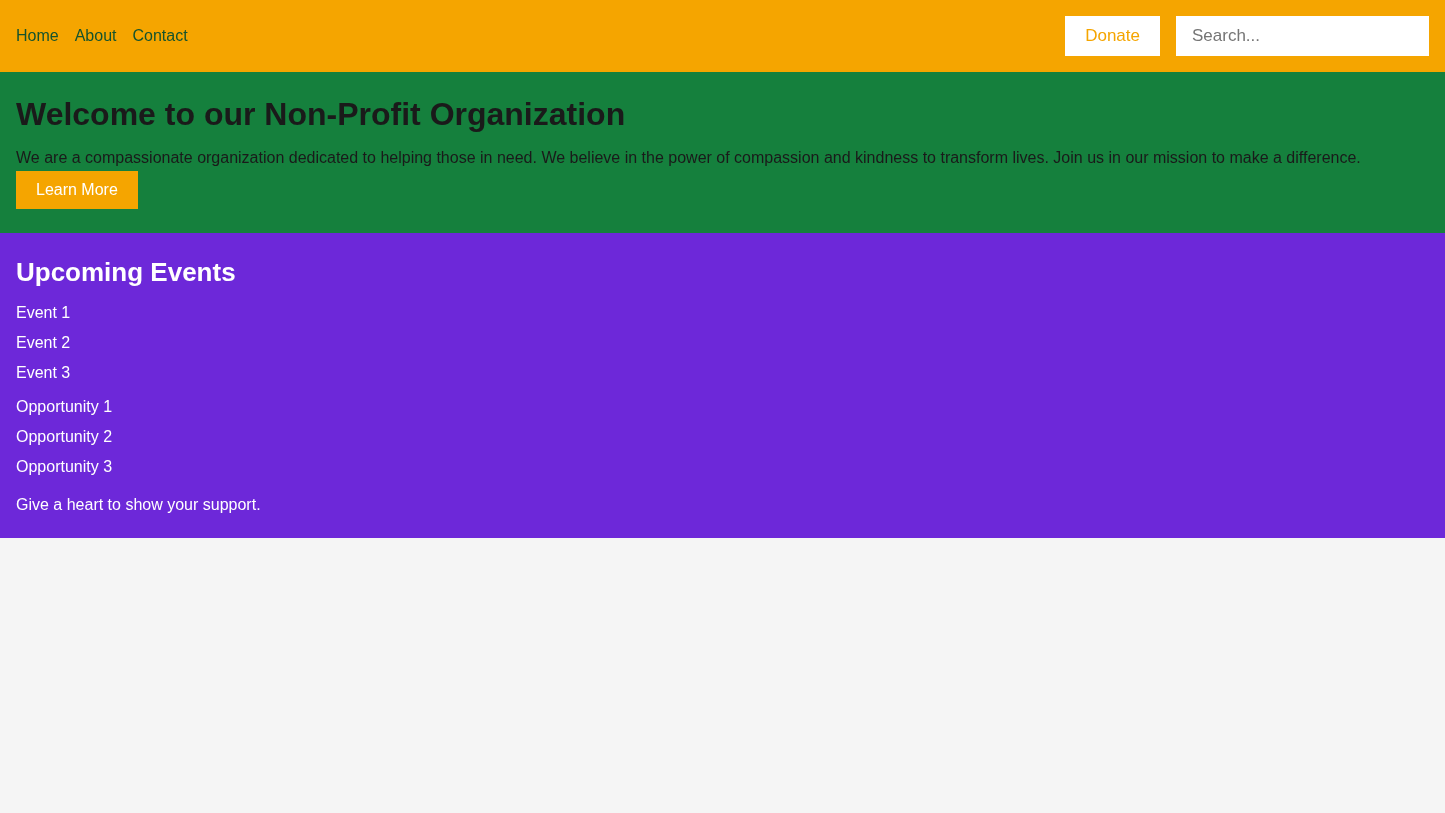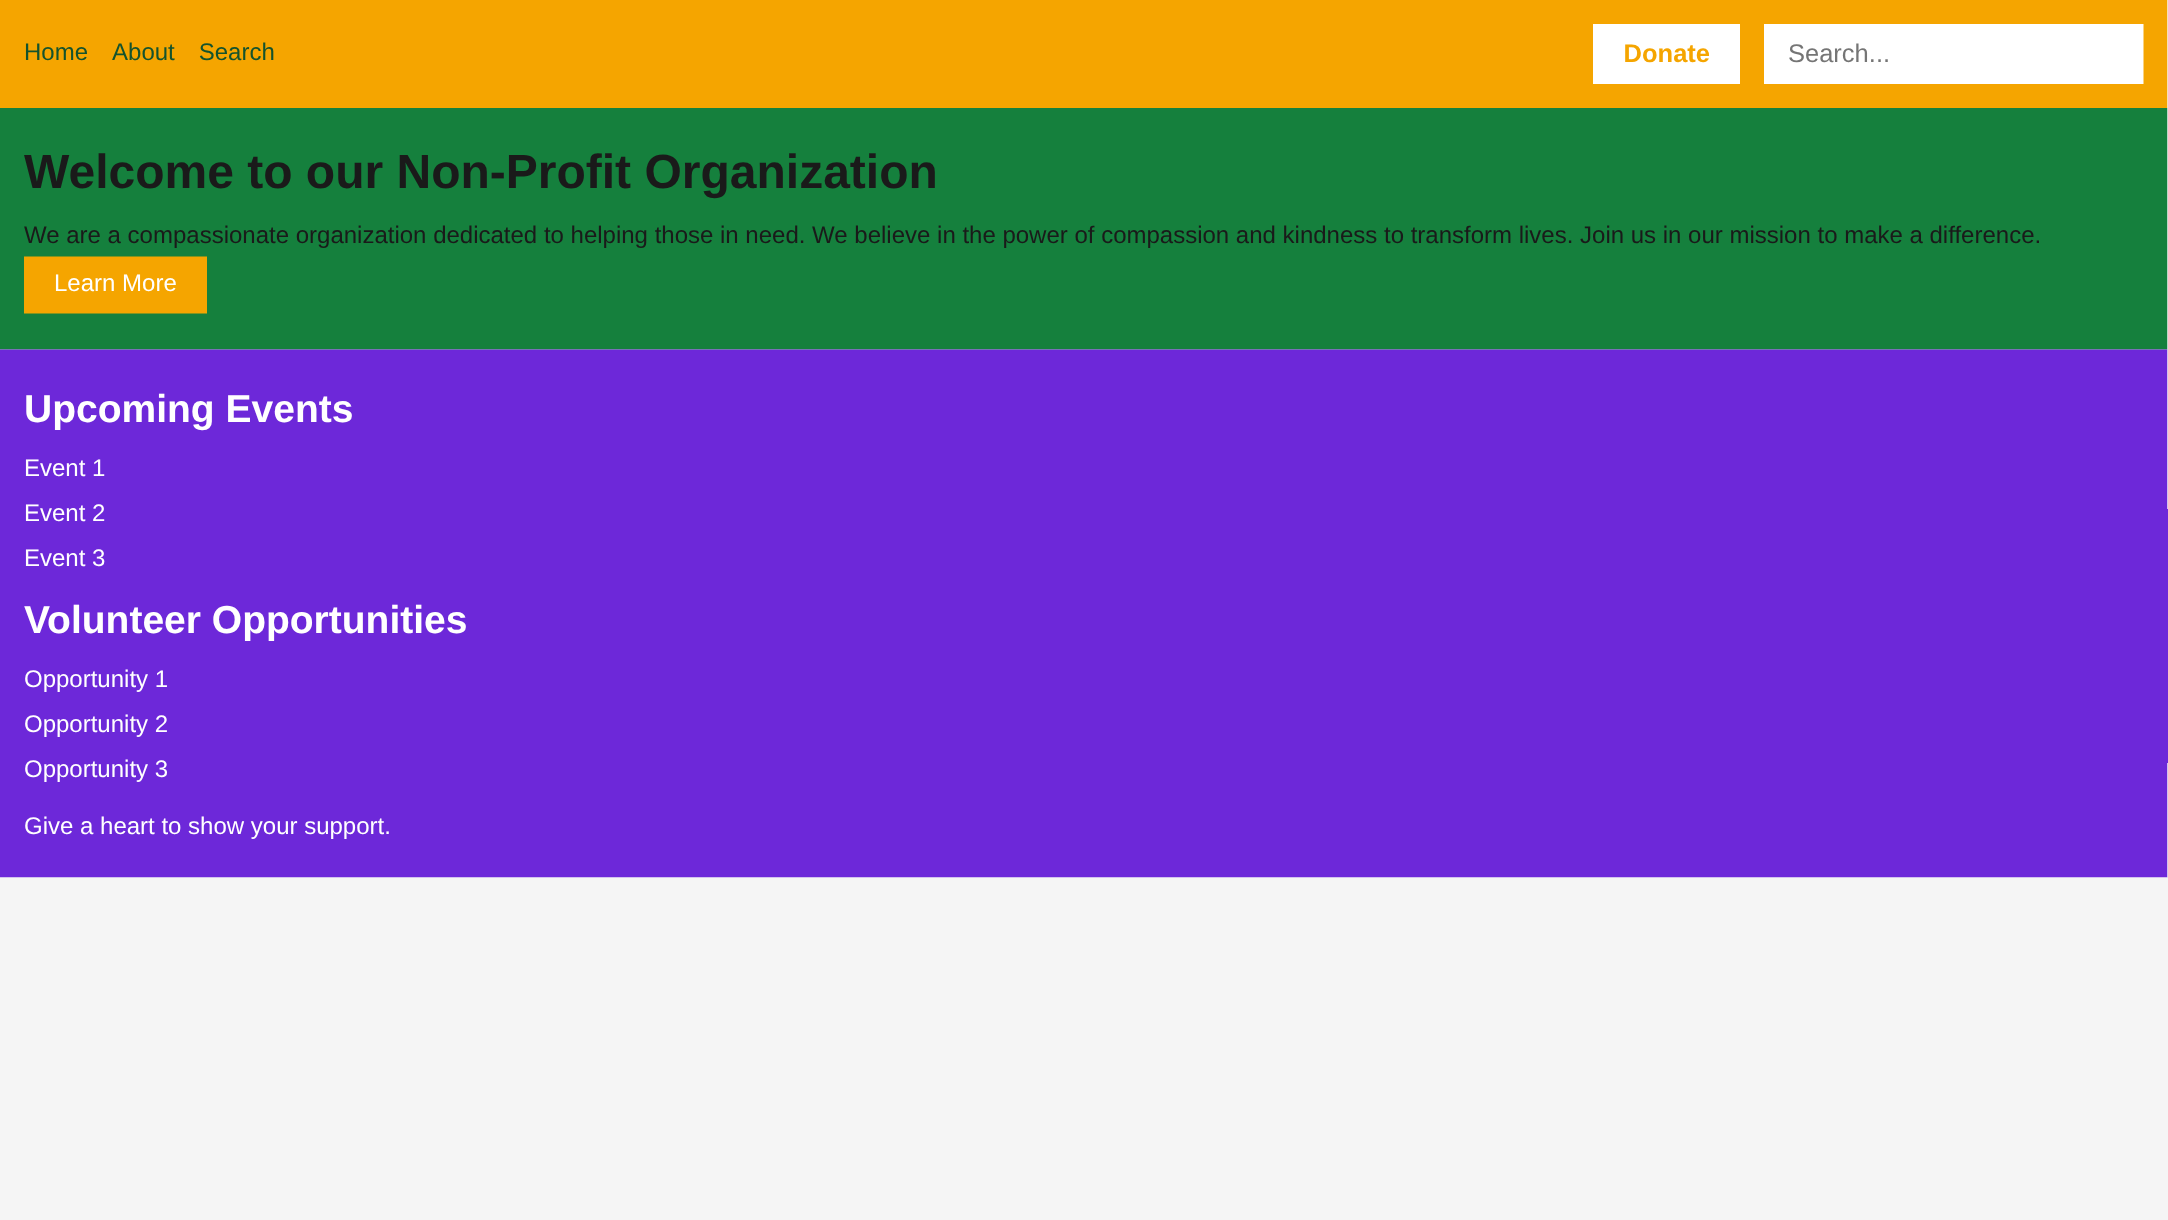--- a/index.html
+++ b/index.html
@@ -40,21 +40,21 @@
       gap: 16px;
     }
 
     .donate-btn {
       background-color: white;
       color: #f5a500;
       border: none;
       padding: 10px 20px;
       font-size: 17px;
       cursor: pointer;
-      font-weight: 700;
+      font-weight: 400;
     }
 
     .search-input {
       border: none;
       padding: 10px 16px;
       font-size: 17px;
       min-width: 200px;
       outline: none;
     }
 
@@ -120,42 +120,41 @@
       height: 120px;
     }
   </style>
 </head>
 <body>
 
 <header>
   <nav>
     <a href="#">Home</a>
     <a href="#">About</a>
-    <a href="#">Search</a>
+    <a href="#">Contact</a>
   </nav>
   <div class="header-right">
     <button class="donate-btn">Donate</button>
     <input class="search-input" type="text" placeholder="Search..." style="">
   </div>
 </header>
 
 <section class="hero">
   <h1>Welcome to our Non-Profit Organization</h1>
   <p>We are a compassionate organization dedicated to helping those in need. We believe in the power of compassion and kindness to transform lives. Join us in our mission to make a difference.</p>
   <button class="learn-more-btn">Learn More</button>
 </section>
 
 <section class="content-section">
   <h2>Upcoming Events</h2>
   <ul>
     <li>Event 1</li>
     <li>Event 2</li>
     <li>Event 3</li>
   </ul>
-  <h2>Volunteer Opportunities</h2>
   <ul>
     <li>Opportunity 1</li>
     <li>Opportunity 2</li>
     <li>Opportunity 3</li>
   </ul>
   <p>Give a heart to show your support.</p>
 </section>
 
 <div class="footer-spacer"></div>
 

